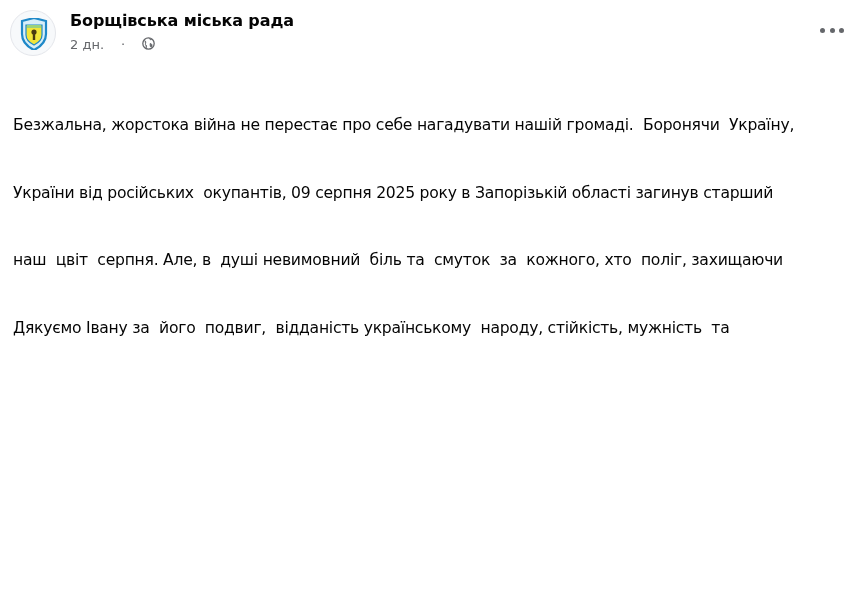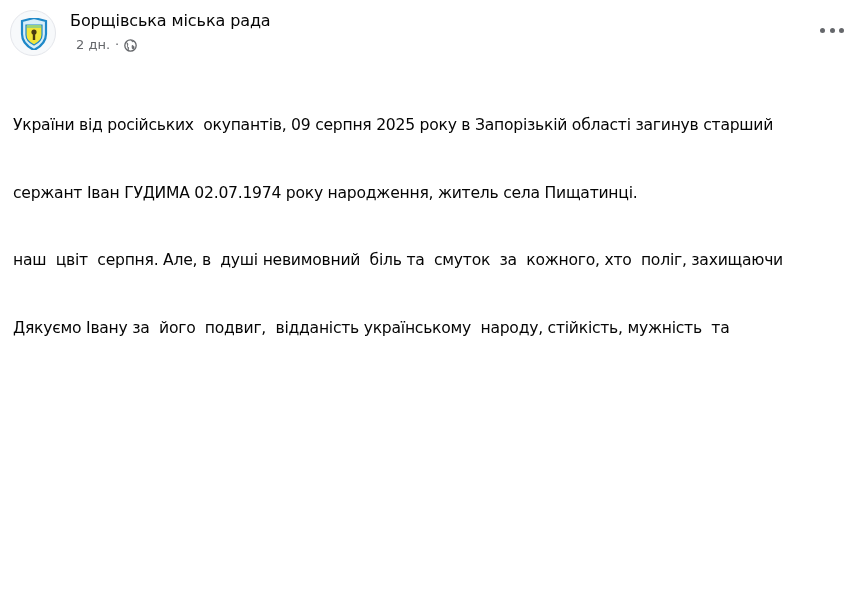--- a/index.html
+++ b/index.html
@@ -1,22 +1,22 @@
 <!DOCTYPE html>
 <html><head>
   <meta charset="utf-8">
   <style>
     html, body { margin: 0; padding: 0; background: #ffffff; }
     body { width: 860px; height: 602px; overflow: hidden; font-family: "DejaVu Sans", "Liberation Sans", sans-serif; color: #050505; }
     .post { position: relative; width: 860px; height: 602px; }
     .header { position: absolute; left: 0; top: 0; width: 860px; height: 66px; }
     .avatar { position: absolute; left: 10px; top: 10px; width: 46px; height: 46px; border-radius: 50%; border: 1px solid #e4e6eb; background: #f7f9fb; box-sizing: border-box; }
     .avatar svg { position: absolute; left: 9px; top: 7px; }
-    .page-name { position: absolute; left: 70px; top: 11px; font-size: 16px; font-weight: normal; color: #050505; letter-spacing: -0.1px; }
-    .meta { position: absolute; left: 76px; top: 37px; font-size: 13px; color: #65676b; display: flex; align-items: flex-end; gap: 4px; }
+    .page-name { position: absolute; left: 70px; top: 11px; font-size: 16px; font-weight: bold; color: #050505; letter-spacing: -0.1px; }
+    .meta { position: absolute; left: 70px; top: 37px; font-size: 13px; color: #65676b; display: flex; align-items: flex-start; gap: 16px; }
     .meta .dot { margin: 0 1px; }
     .more { position: absolute; right: 16px; top: 22px; width: 24px; height: 16px; display: flex; align-items: center; justify-content: space-between; cursor: pointer; }
     .more span { width: 5px; height: 5px; border-radius: 50%; background: #65676b; display: block; }
     .body { position: absolute; left: 13px; top: 69px; width: 840px; font-size: 15.6px; line-height: 22.5px; color: #050505; white-space: pre; font-family: "DejaVu Sans", "Liberation Sans", sans-serif; letter-spacing: -0.25px; }
     .line { display: block; height: 22.5px; }
   </style>
 </head>
 <body>
 
 <div class="post">
@@ -40,22 +40,22 @@
       </svg>
     </div>
     <div class="more">
       <span></span>
       <span></span>
       <span></span>
     </div>
   </div>
 
   <div class="body">
+    <span class="line">Безжальна, жорстока війна не перестає про себе нагадувати нашій громаді.  Боронячи  Україну,</span>
     <span class="line">України від російських  окупантів, 09 серпня 2025 року в Запорізькій області загинув старший</span>
-    <span class="line">сержант Іван ГУДИМА 02.07.1974 року народження, житель села Пищатинці.</span>
     <span class="line">наш  цвіт  серпня. Але, в  душі невимовний  біль та  смуток  за  кожного, хто  поліг, захищаючи</span>
     <span class="line">Дякуємо Івану за  його  подвиг,  відданість українському  народу, стійкість, мужність  та</span>
     
     
     
     
     
     
     
     

